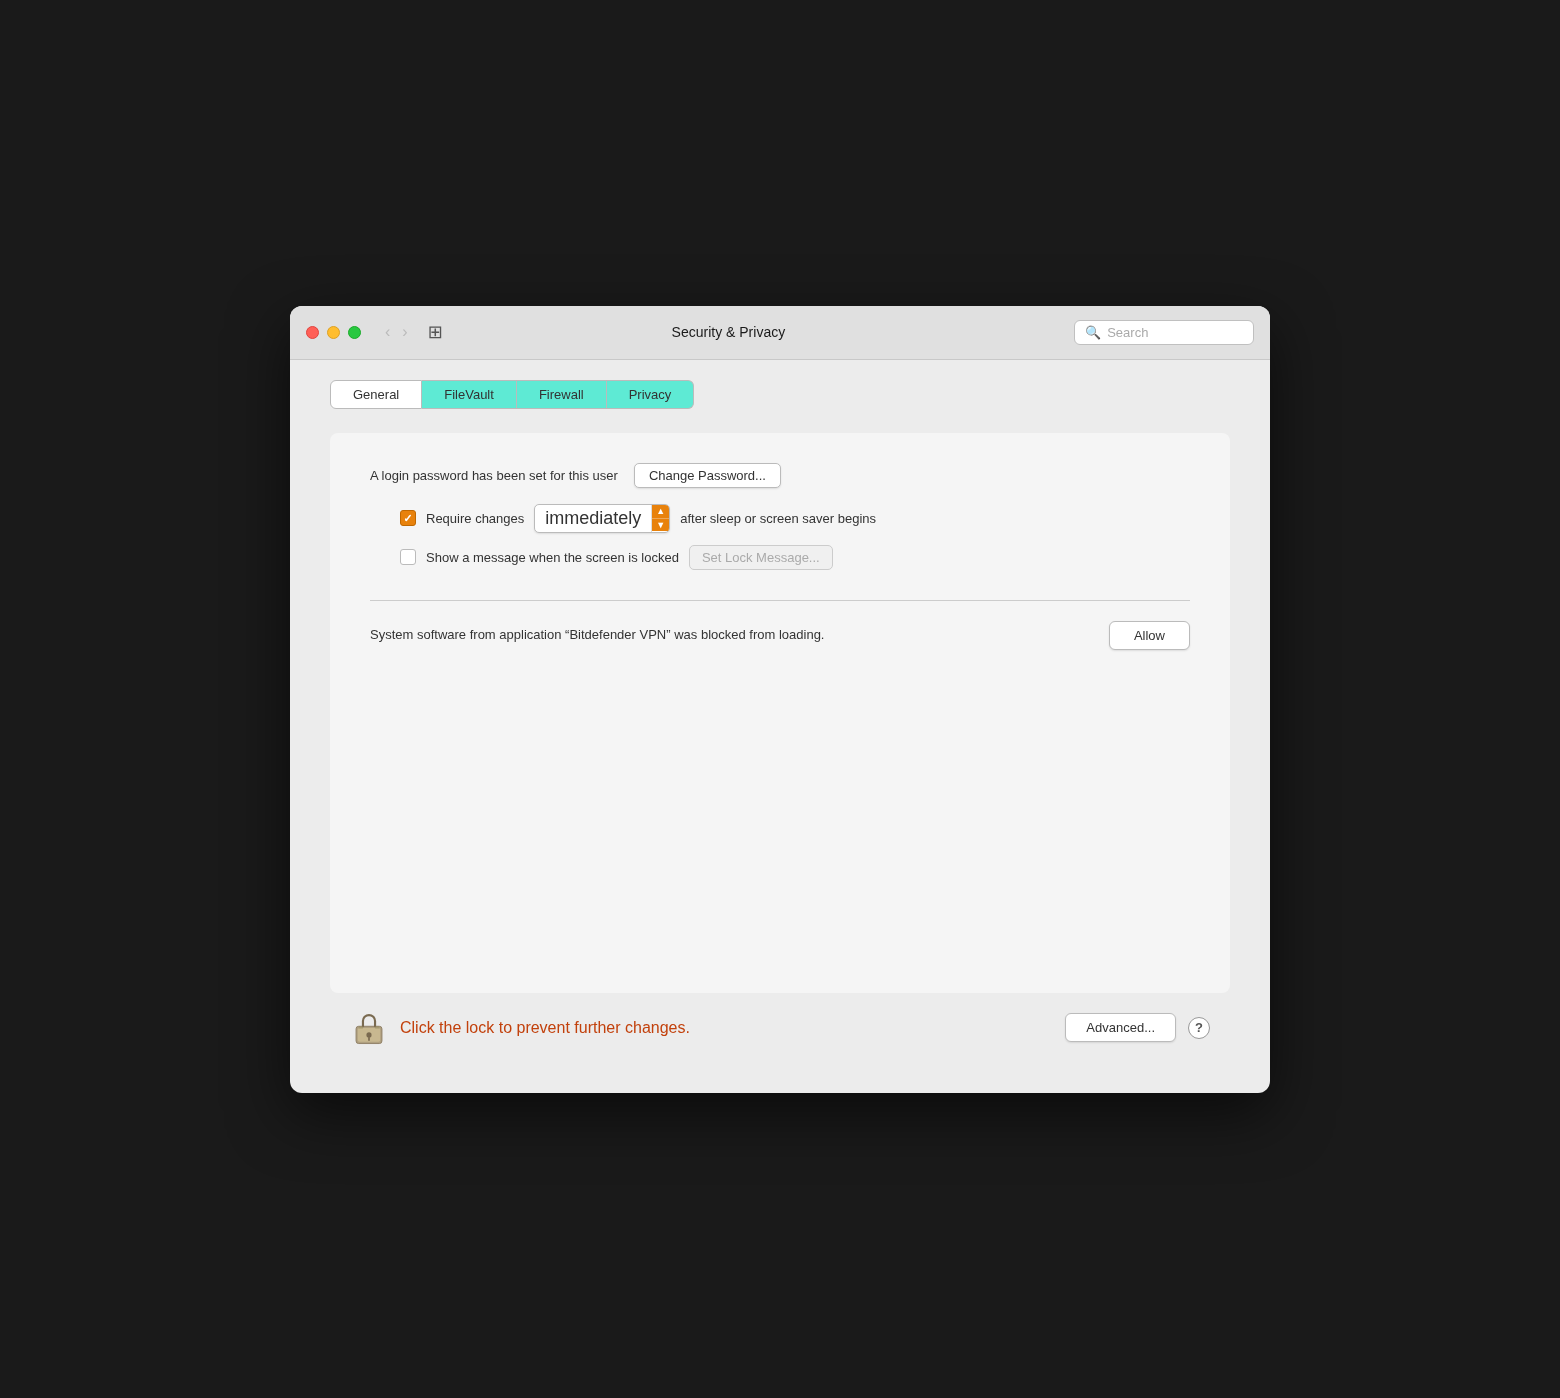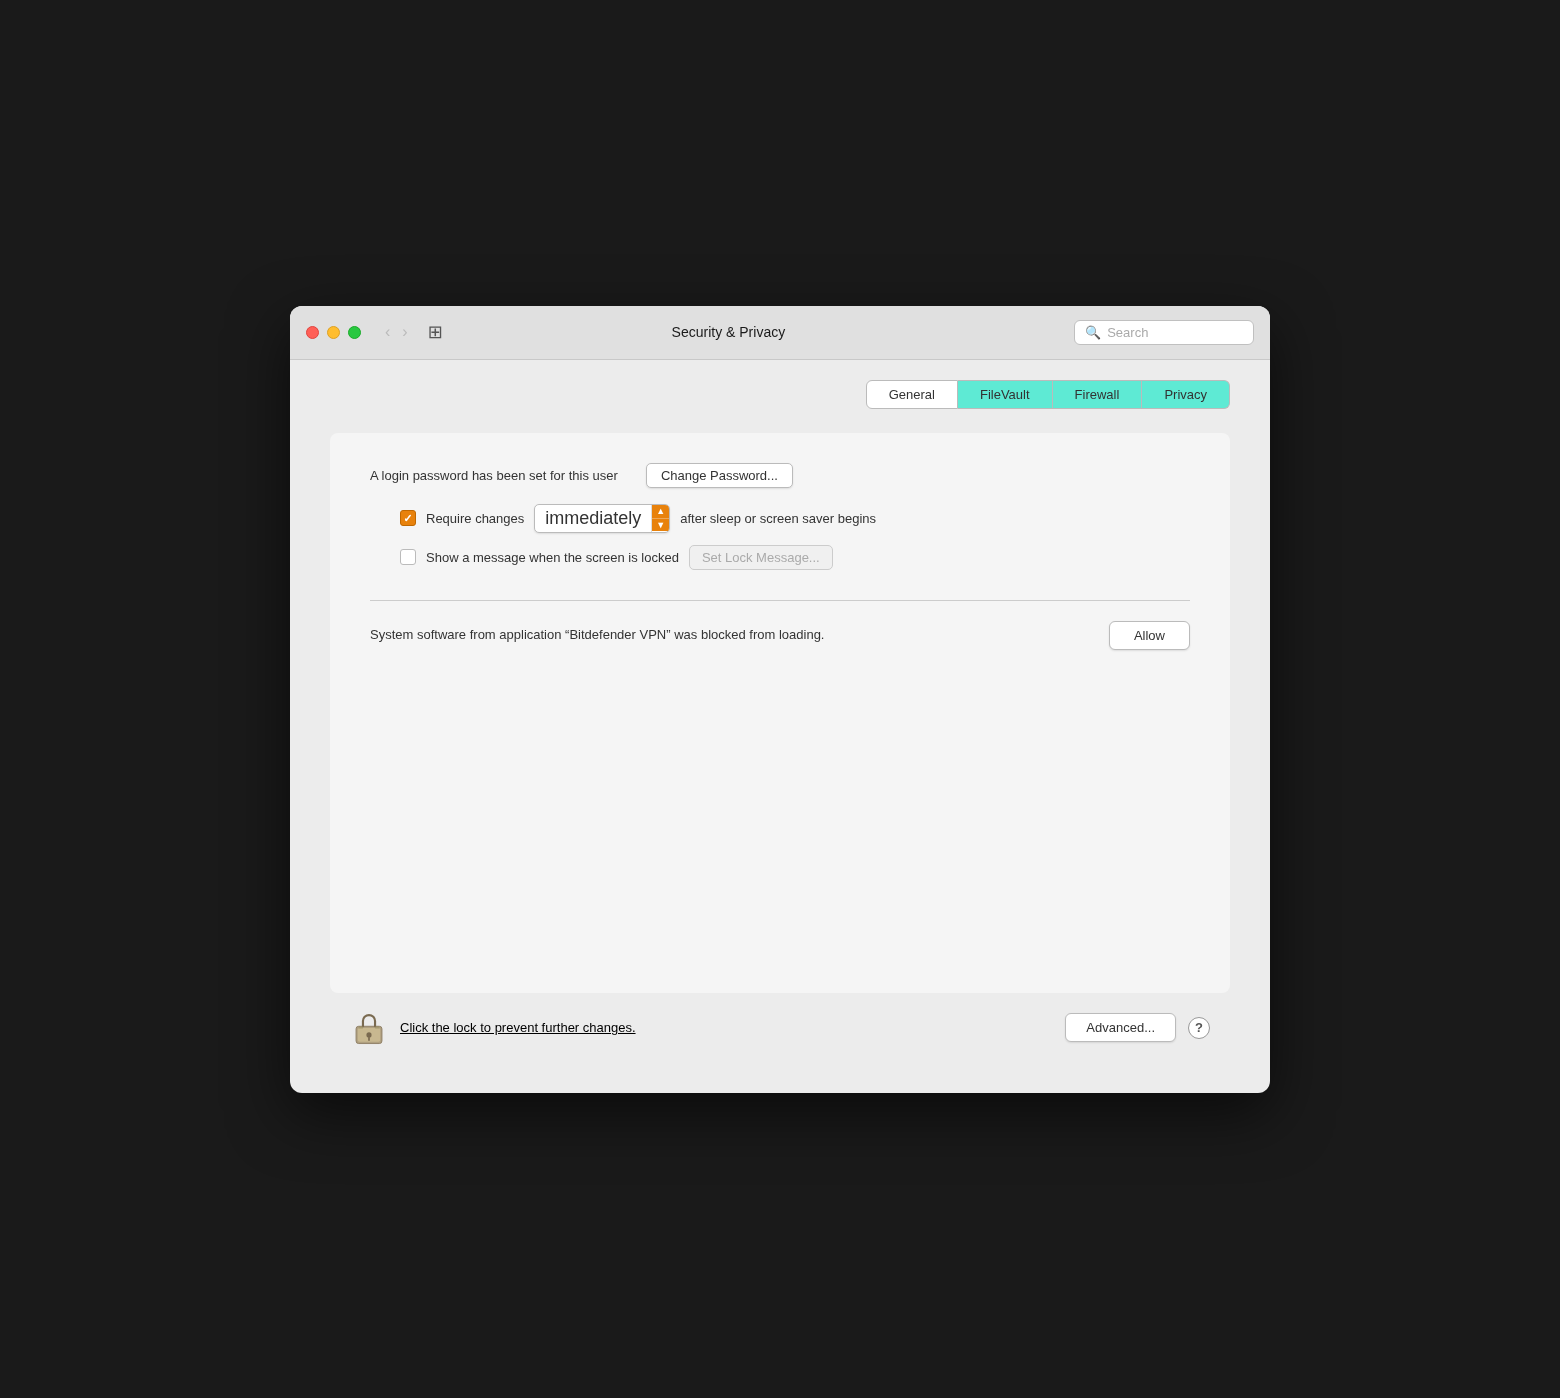--- a/index.html
+++ b/index.html
@@ -109,21 +109,21 @@
     .search-input::placeholder { color: #aaa; }
 
     
     .content {
       padding: 20px 40px 30px;
     }
 
     
     .tabs {
       display: flex;
-      justify-content: flex-end;
+      justify-content: flex-start;
       gap: 0;
       margin-bottom: 24px;
     }
 
     .tab {
       padding: 6px 22px;
       font-size: 13px;
       font-weight: 400;
       color: #333;
       background: #5eead4;
@@ -160,21 +160,21 @@
     }
 
     
     .password-section {
       margin-bottom: 30px;
     }
 
     .password-row {
       display: flex;
       align-items: center;
-      gap: 28px;
+      gap: 16px;
       margin-bottom: 16px;
     }
 
     .password-text {
       font-size: 13px;
       color: #333;
     }
 
     .change-password-btn {
       background: white;
@@ -385,24 +385,23 @@
     }
 
     .lock-icon {
       width: 38px;
       height: 38px;
       cursor: pointer;
       flex-shrink: 0;
     }
 
     .lock-text {
-      font-size: 13px;
-      color: #000000;
+      font-size: 16px;
+      color: #c2410c;
       flex: 1;
-      text-decoration: underline;
     }
 
     .advanced-btn {
       background: white;
       border: 1px solid #bbb;
       border-radius: 6px;
       padding: 6px 20px;
       font-size: 13px;
       color: #333;
       cursor: pointer;

